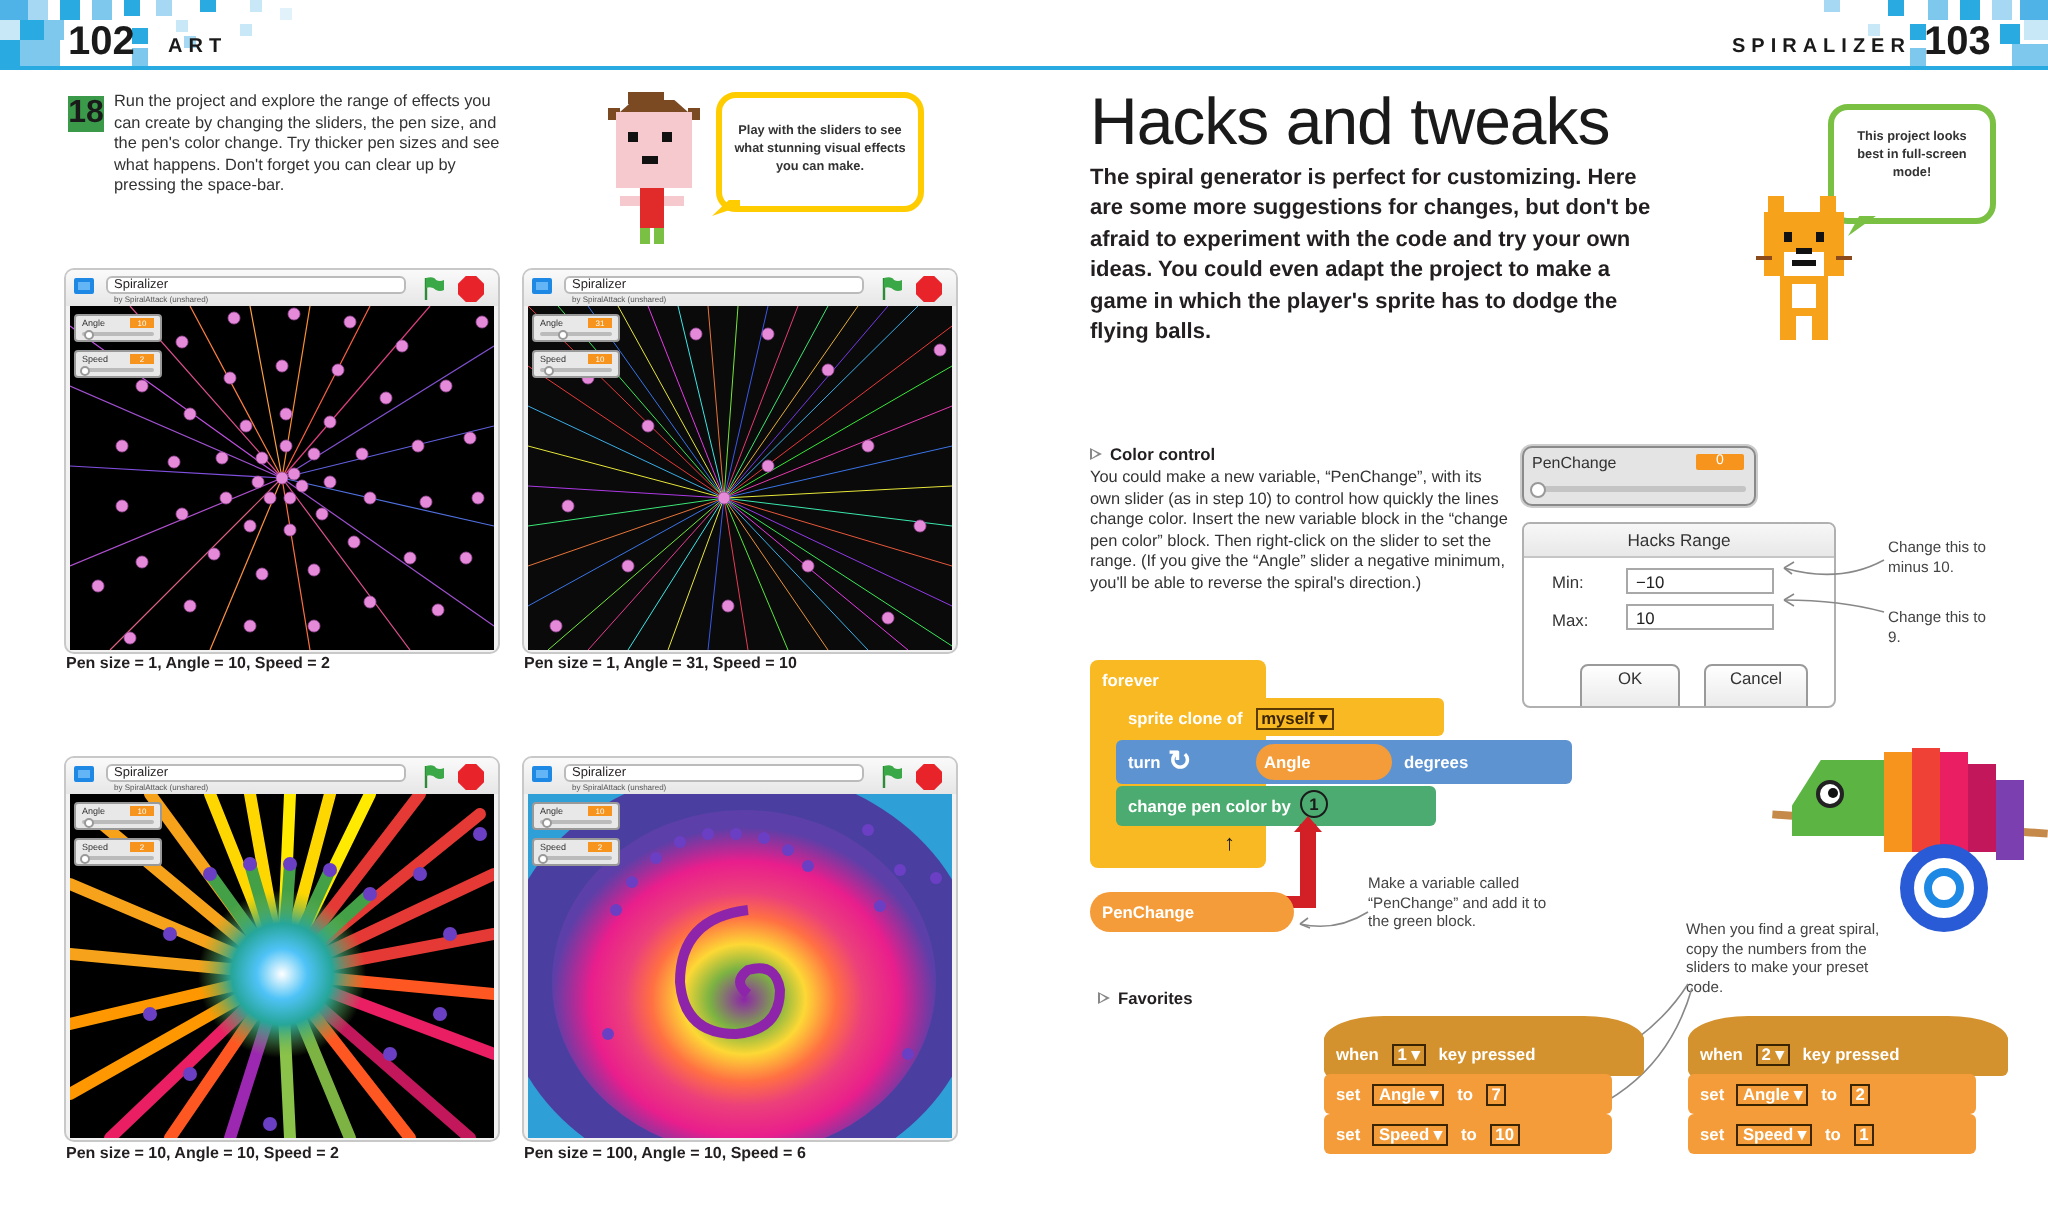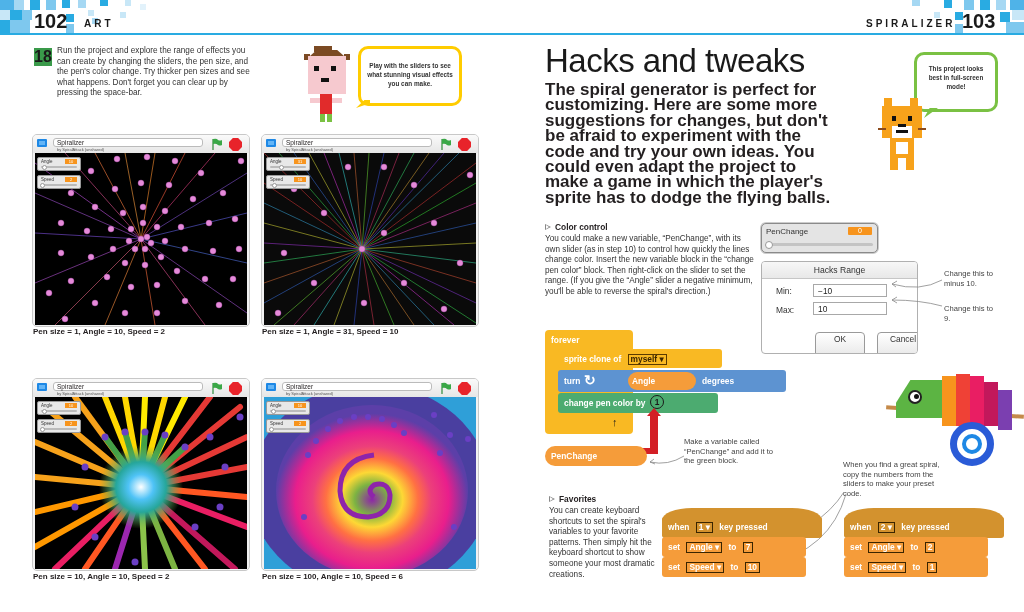--- a/index.html
+++ b/index.html
@@ -19,36 +19,36 @@
   .byline { position: absolute; left: 24px; top: 12px; font-size: 4px; color: #555; }
   .flag { position: absolute; left: 178px; top: 3px; width: 12px; height: 12px; }
   .stop { position: absolute; left: 196px; top: 3px; width: 13px; height: 13px; background: #e8232a; clip-path: polygon(30% 0,70% 0,100% 30%,100% 70%,70% 100%,30% 100%,0 70%,0 30%); }
   .canvas { position: absolute; left: 2px; top: 18px; width: 212px; height: 172px; overflow: hidden; }
   .monitor { position: absolute; left: 4px; width: 44px; height: 14px; background: #e8e8e8; border: 1px solid #999; border-radius: 2px; }
   .monitor .lbl { position: absolute; left: 3px; top: 1px; font-size: 4.5px; color: #333; }
   .monitor .val { position: absolute; right: 3px; top: 1px; width: 12px; height: 5px; background: #f7941d; font-size: 4px; color: #fff; text-align: center; line-height: 5px; }
   .monitor .track { position: absolute; left: 3px; bottom: 2px; width: 36px; height: 2px; background: #bbb; border-radius: 1px; }
   .monitor .knob { position: absolute; bottom: 0px; width: 5px; height: 5px; background: #fff; border: 1px solid #999; border-radius: 50%; }
   h1.title { position: absolute; left: 545px; top: 42px; font-size: 33px; font-weight: normal; color: #1a1a1a; letter-spacing: -0.5px; }
-  .intro { position: absolute; left: 545px; top: 82px; width: 290px; font-size: 17px; line-height: 15.4px; font-weight: bold; color: #231f20; }
+  .intro { position: absolute; left: 545px; top: 82px; width: 290px; font-size: 11px; line-height: 15.4px; font-weight: bold; color: #231f20; }
   .subhead { font-weight: bold; font-size: 8.4px; color: #231f20; margin-bottom: 2px; }
   .tri { display: inline-block; width: 0; height: 0; border-left: 6px solid transparent; border-top: 3.5px solid transparent; border-bottom: 3.5px solid transparent; position: relative; margin-right: 4px; }
   .tri::before { content: ""; position: absolute; left: -6px; top: -3.5px; border-left: 6px solid #888; border-top: 3.5px solid transparent; border-bottom: 3.5px solid transparent; }
   .tri::after { content: ""; position: absolute; left: -5px; top: -2px; border-left: 3.5px solid #fff; border-top: 2px solid transparent; border-bottom: 2px solid transparent; }
   .annot { position: absolute; font-size: 7.6px; line-height: 9.6px; color: #444; }
   .penmon { position: absolute; left: 761px; top: 223px; width: 117px; height: 30px; background: #e4e4e4; border: 1px solid #8a8a8a; border-radius: 5px; box-shadow: 0 0 0 1px #ccc; }
   .penmon .lbl { position: absolute; left: 4px; top: 3px; font-size: 8px; color: #333; }
   .penmon .val { position: absolute; right: 5px; top: 3px; width: 24px; height: 8px; background: #f7941d; border-radius: 1px; font-size: 7px; color: #fff; text-align: center; line-height: 8px; }
   .penmon .track { position: absolute; left: 5px; bottom: 6px; width: 106px; height: 3px; background: #c4c4c4; border-radius: 2px; }
   .penmon .knob { position: absolute; left: 3px; bottom: 3px; width: 8px; height: 8px; border-radius: 50%; background: #fff; border: 1px solid #999; }
   .dialog { position: absolute; left: 761px; top: 261px; width: 157px; height: 93px; border: 1px solid #b0b0b0; border-radius: 4px; background: #fff; overflow: hidden; }
   .dialog .dtitle { height: 17px; background: linear-gradient(#f7f7f7, #e8e8e8); border-bottom: 1px solid #c6c6c6; text-align: center; font-size: 8.6px; line-height: 17px; color: #333; }
   .dialog .row-lbl { position: absolute; left: 14px; font-size: 8.4px; color: #333; }
   .dialog input { position: absolute; left: 51px; width: 74px; height: 13px; border: 1px solid #a8a8a8; font-family: "Liberation Sans", sans-serif; font-size: 8.4px; padding-left: 4px; color: #222; background: #fff; }
-  .dialog .btn { position: absolute; top: 70px; height: 27px; border: 1px solid #9a9a9a; border-radius: 4px; background: linear-gradient(#fff, #e6e6e6); font-size: 8.4px; text-align: center; line-height: 13px; color: #333; margin-left: 25px; }
+  .dialog .btn { position: absolute; top: 70px; height: 27px; border: 1px solid #9a9a9a; border-radius: 4px; background: linear-gradient(#fff, #e6e6e6); font-size: 8.4px; text-align: center; line-height: 13px; color: #333; }
   .blk { position: absolute; font-weight: bold; font-size: 8.4px; color: #fff; white-space: nowrap; }
   .blk-yellow { background: #f9b923; }
   .blk-blue { background: #5d93d1; }
   .blk-green { background: #4cab70; }
   .blk-orange { background: #f59c3a; }
   .blk-dkorange { background: #d3922e; }
   .dd { display: inline-block; border: 1px solid #5a3a00; padding: 0 2px; line-height: 9px; color: #3a2500; font-weight: bold; }
   .dd-dark { border-color: #3a2500; color: #fff; }
   .num { display: inline-block; border: 1px solid #3a2500; padding: 0 2px; line-height: 9px; color: #3a2500; background: #f59c3a; }
 </style>
@@ -541,21 +541,20 @@
 <div class="abs" style="left:642px;top:448px;width:16px;height:6px;background:#d31f26;"></div>
 <div class="blk blk-orange abs" style="left:545px;top:446px;width:102px;height:20px;border-radius:10px;padding:5px 6px;">PenChange</div>
 <div class="annot" style="left:684px;top:437px;width:90px;">Make a variable called “PenChange” and add it to the green block.</div>
 <svg class="abs" style="left:644px;top:452px;" width="44" height="16">
   <path d="M40 4 Q24 14 6 10" fill="none" stroke="#888" stroke-width="0.8"></path>
     <path d="M6 10 l4 -3 M6 10 l5 2" stroke="#888" stroke-width="0.8"></path>
 </svg>
 
 <div class="abs" style="left:549px;top:494px;width:110px;">
   <div class="subhead"><span class="tri"></span><span>Favorites</span></div>
-  <div class="body-sm">You can create keyboard shortcuts to set the spiral's variables to your favorite patterns. Then simply hit the keyboard shortcut to show someone your most dramatic creations.</div>
 </div>
 <div class="annot" style="left:843px;top:460px;width:100px;">When you find a great spiral, copy the numbers from the sliders to make your preset code.</div>
 <svg class="abs" style="left:740px;top:490px;" width="110" height="80">
   <path d="M104 2 Q80 40 20 56" fill="none" stroke="#888" stroke-width="0.8"></path>
     <path d="M20 56 l5 -4 M20 56 l6 1" stroke="#888" stroke-width="0.8"></path>
   <path d="M106 4 Q90 60 28 74" fill="none" stroke="#888" stroke-width="0.8"></path>
     <path d="M28 74 l5 -4 M28 74 l6 1" stroke="#888" stroke-width="0.8"></path>
 </svg>
 
 <div>

